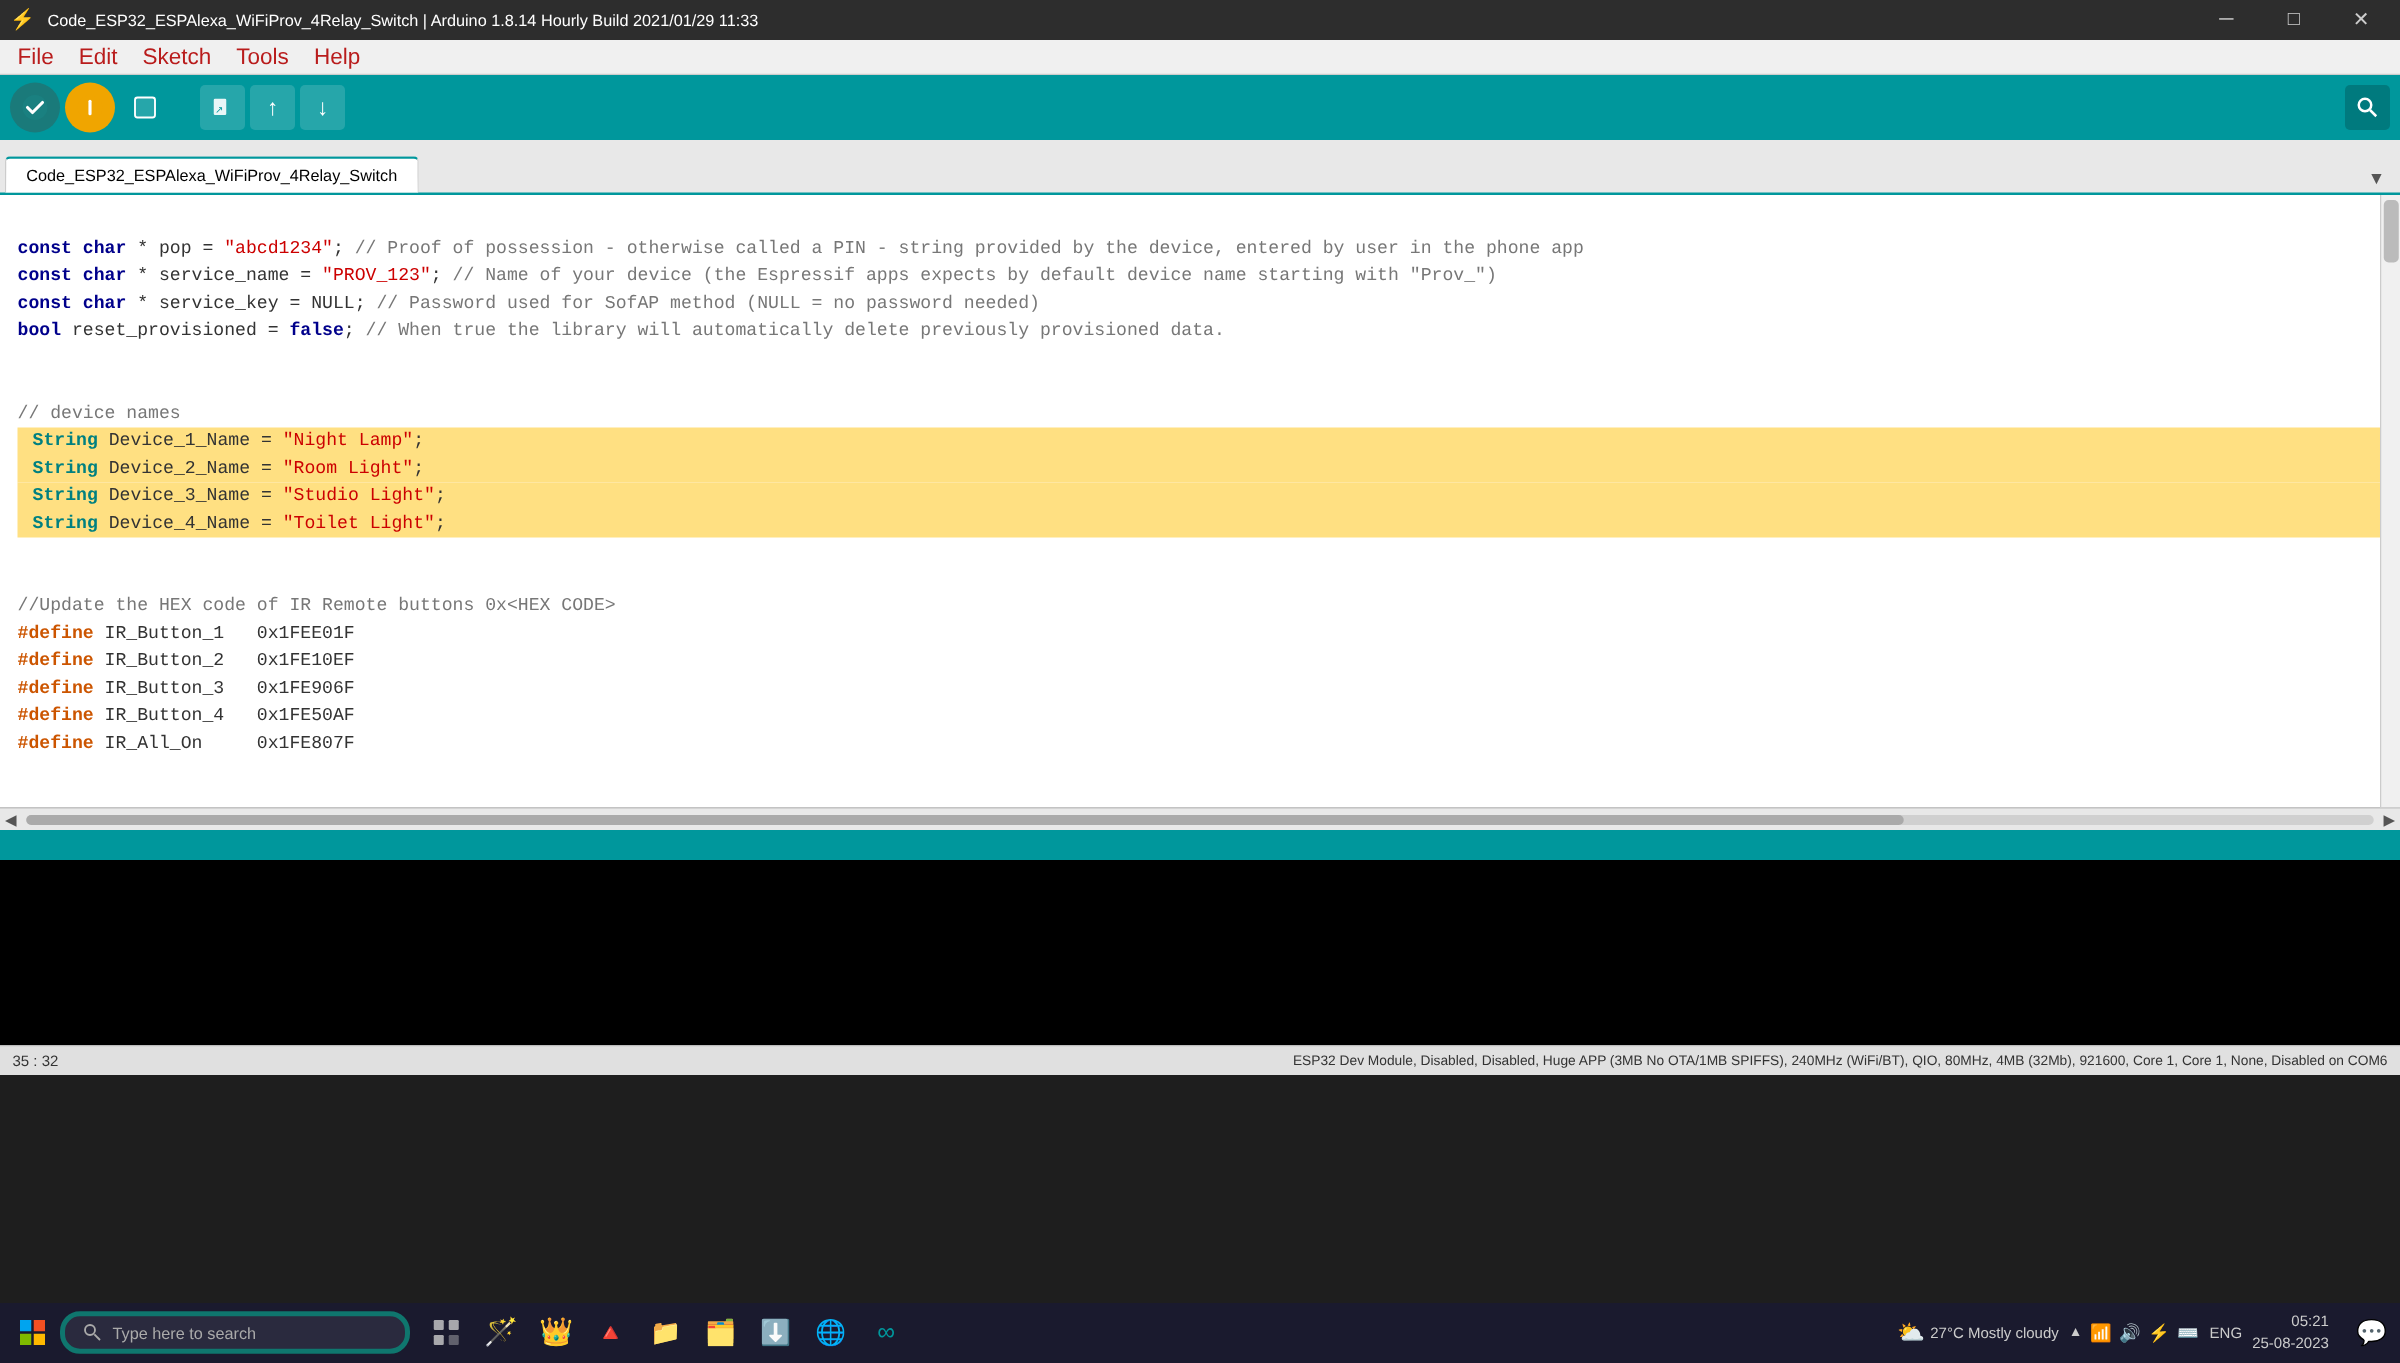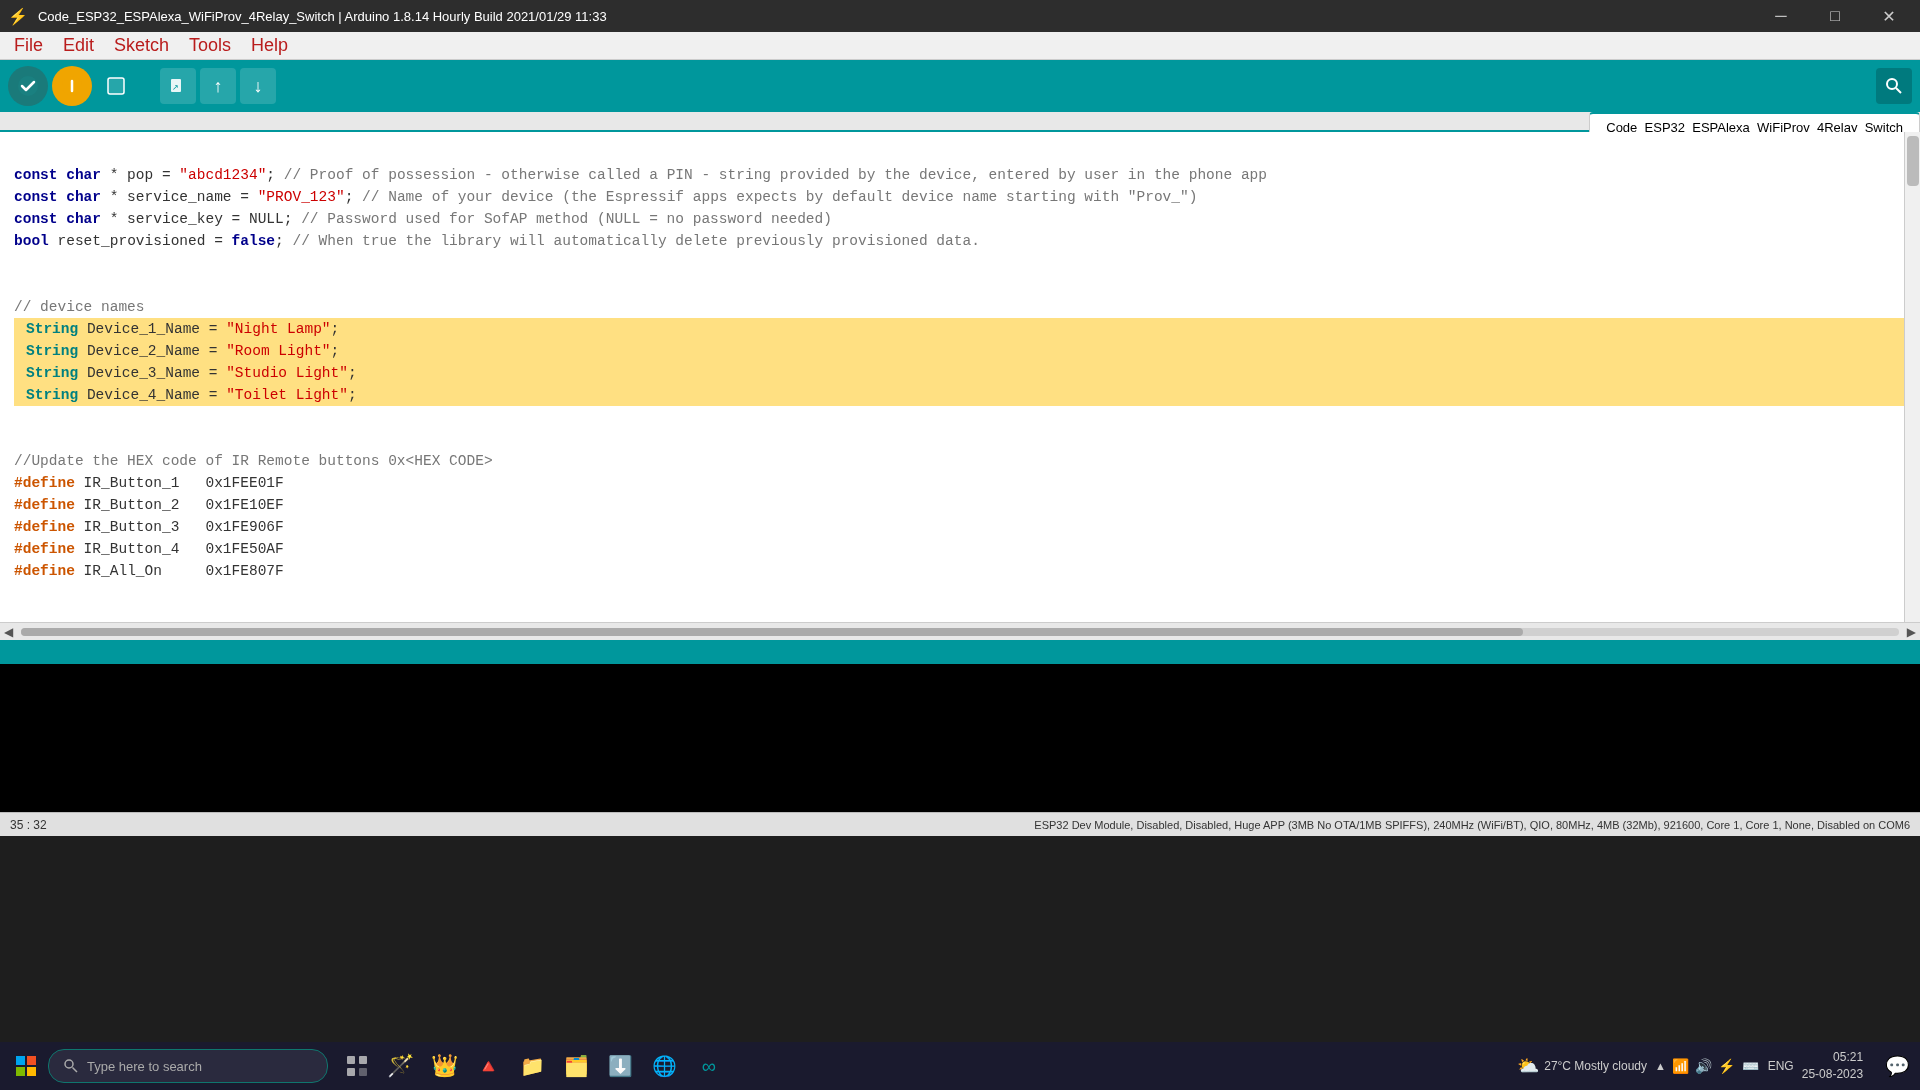--- a/index.html
+++ b/index.html
@@ -65,26 +65,25 @@
       border: none;
       width: 36px; height: 36px;
       border-radius: 4px;
       display: flex; align-items: center; justify-content: center;
       cursor: pointer; color: #fff; font-size: 18px;
     }
 
     
     #tab-bar {
       background: #e8e8e8;
-      height: 20px;
+      height: 44px;
       display: flex;
       align-items: flex-end;
       padding: 0 0 0 4px;
       border-bottom: 2px solid #00979c;
-      flex-direction: column;
     }
     .tab {
       background: #fff;
       border: 1px solid #ccc;
       border-bottom: none;
       padding: 6px 16px;
       font-size: 13px;
       cursor: pointer;
       color: #000;
       border-top-left-radius: 4px;
@@ -178,21 +177,21 @@
       background: transparent;
       border: none;
       color: #fff;
       font-size: 22px;
       padding: 4px 10px;
       cursor: pointer;
       display: flex; align-items: center; justify-content: center;
     }
     .taskbar-search {
       background: #2a2a3e;
-      border: 1px solid #0f766e;
+      border: 4px solid #0f766e;
       border-radius: 16px;
       height: 34px;
       display: flex;
       align-items: center;
       padding: 0 14px;
       gap: 8px;
       cursor: pointer;
       min-width: 280px;
       color: #aaa;
       font-size: 13px;

